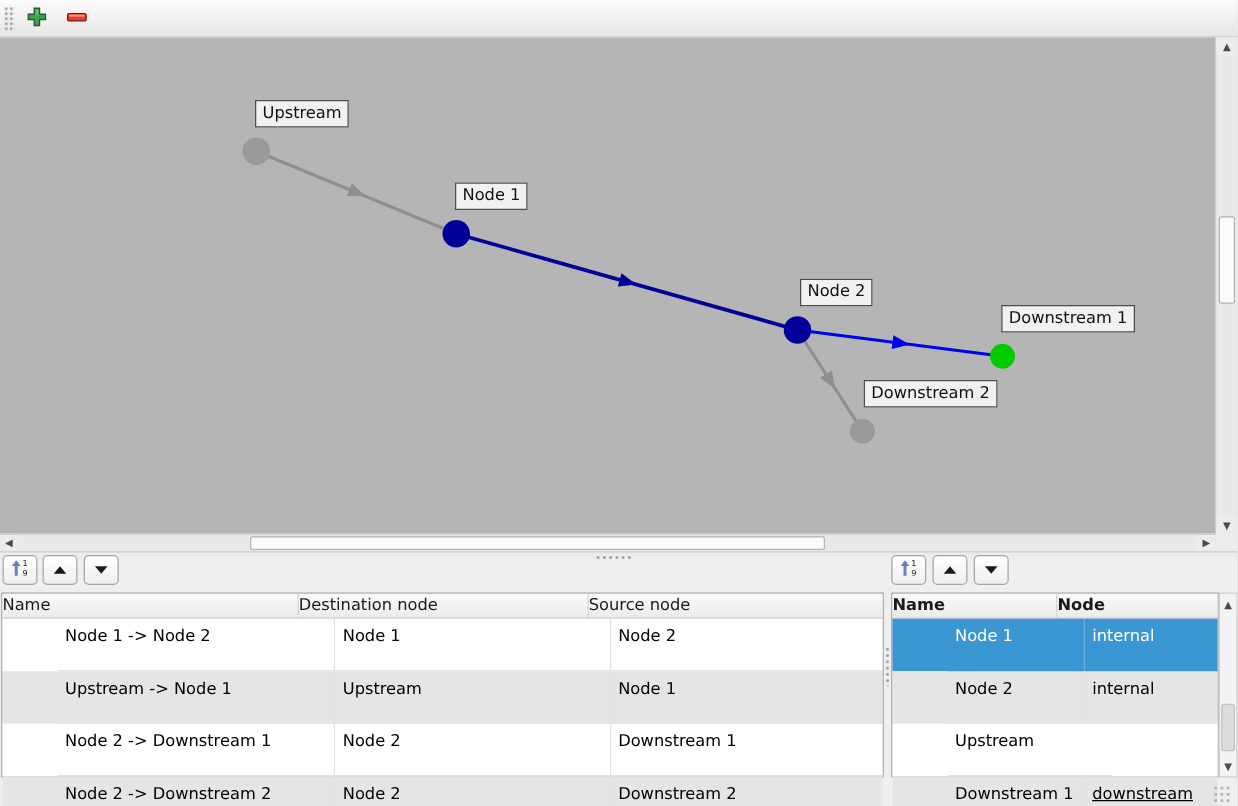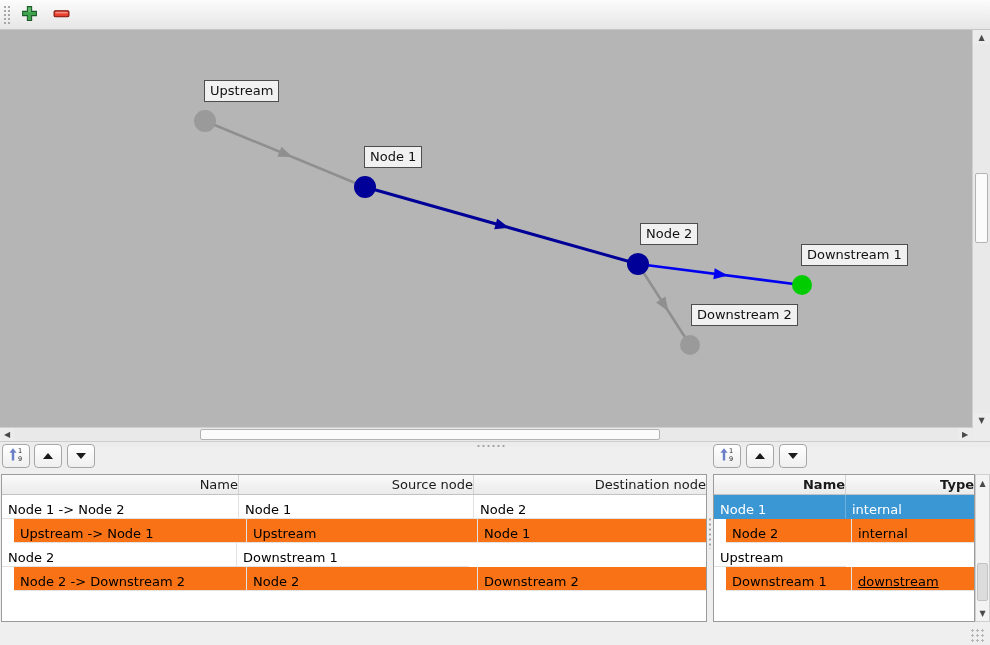--- a/index.html
+++ b/index.html
@@ -52,26 +52,26 @@
     border-bottom:6px solid #1a1a1a;}
   .tri-down{width:0;height:0;border-left:5px solid transparent;border-right:5px solid transparent;
     border-top:6px solid #1a1a1a;}
 
   
   .tbl{position:absolute;top:474px;background:#ffffff;border:1px solid #9b9b9b;}
   .tbl-left{left:1px;width:706px;height:148px;}
   .tbl-right{left:713px;width:262px;height:148px;}
   .thead{display:flex;height:20px;background:linear-gradient(#fafafa,#ebebeb);
     border-bottom:1px solid #c2c2c2;}
-  .th{font-size:13px;line-height:19px;text-align:right;color:#1a1a1a;
+  .th{font-size:13px;line-height:19px;text-align:left;color:#1a1a1a;
     border-right:1px solid #d2d2d2;overflow:hidden;cursor:pointer;}
   .th:last-child{border-right:none;}
   .tbl-right .th{font-weight:bold;}
-  .trow{display:flex;height:24px;background:#ffffff;cursor:pointer;}
-  .trow.alt{background:#f97316;margin-left:12px;}
+  .trow{display:flex;height:42px;background:#ffffff;cursor:pointer;padding-left:44px;}
+  .trow.alt{background:#e5e5e5;}
   .trow.selected{background:#3b97d3;color:#ffffff;}
   .td{font-size:13px;line-height:29px;padding-left:6px;border-right:1px solid #e2e2e2;
     border-bottom:1px solid #e2e2e2;white-space:nowrap;overflow:hidden;}
   .td:last-child{border-right:none;}
   .trow.selected .td{border-right-color:rgba(255,255,255,0.25);border-bottom-color:#3b97d3;}
 
   .list-vscroll{position:absolute;left:975px;top:474px;width:15px;height:148px;
     background:#f3f3f3;border:1px solid #cfcfcf;}
 
   .resize-grip{position:absolute;left:970px;top:628px;width:16px;height:14px;
@@ -173,54 +173,55 @@
 <div class="pane-btn" style="left:746px;">
   <span class="tri-up"></span>
 </div>
 <div class="pane-btn" style="left:779px;">
   <span class="tri-down"></span>
 </div>
 
 <div class="tbl tbl-left">
   <div class="thead">
     <div class="th" style="width:237px;">Name</div>
+    <div class="th" style="width:232px;">Destination node</div>
     <div class="th" style="width:235px;">Source node</div>
-    <div class="th" style="width:232px;">Destination node</div>
   </div>
   <div>
       <div class="trow">
         <div class="td" style="width: 237px;">Node 1 -&gt; Node 2</div>
         <div class="td" style="width: 235px;">Node 1</div>
         <div class="td" style="width: 232px;">Node 2</div>
       </div>
       <div class="trow alt">
         <div class="td" style="width: 237px;">Upstream -&gt; Node 1</div>
         <div class="td" style="width: 235px;">Upstream</div>
         <div class="td" style="width: 232px;">Node 1</div>
       </div>
       <div class="trow">
+        <div class="td" style="width: 237px;">Node 2 -&gt; Downstream 1</div>
         <div class="td" style="width: 235px;">Node 2</div>
         <div class="td" style="width: 232px;">Downstream 1</div>
       </div>
       <div class="trow alt">
         <div class="td" style="width: 237px;">Node 2 -&gt; Downstream 2</div>
         <div class="td" style="width: 235px;">Node 2</div>
         <div class="td" style="width: 232px;">Downstream 2</div>
       </div>
     </div>
 </div>
 
 <div class="splitter-v">
   <div class="grip-vs"></div>
 </div>
 
 <div class="tbl tbl-right">
   <div class="thead">
     <div class="th" style="width:132px;">Name</div>
-    <div class="th" style="width:128px;">Type</div>
+    <div class="th" style="width:128px;">Node</div>
   </div>
   <div>
       <div class="trow selected">
         <div class="td" style="width: 132px;">Node 1</div>
         <div class="td" style="width: 128px;">internal</div>
       </div>
       <div class="trow alt">
         <div class="td" style="width: 132px;">Node 2</div>
         <div class="td" style="width: 128px;">internal</div>
       </div>

